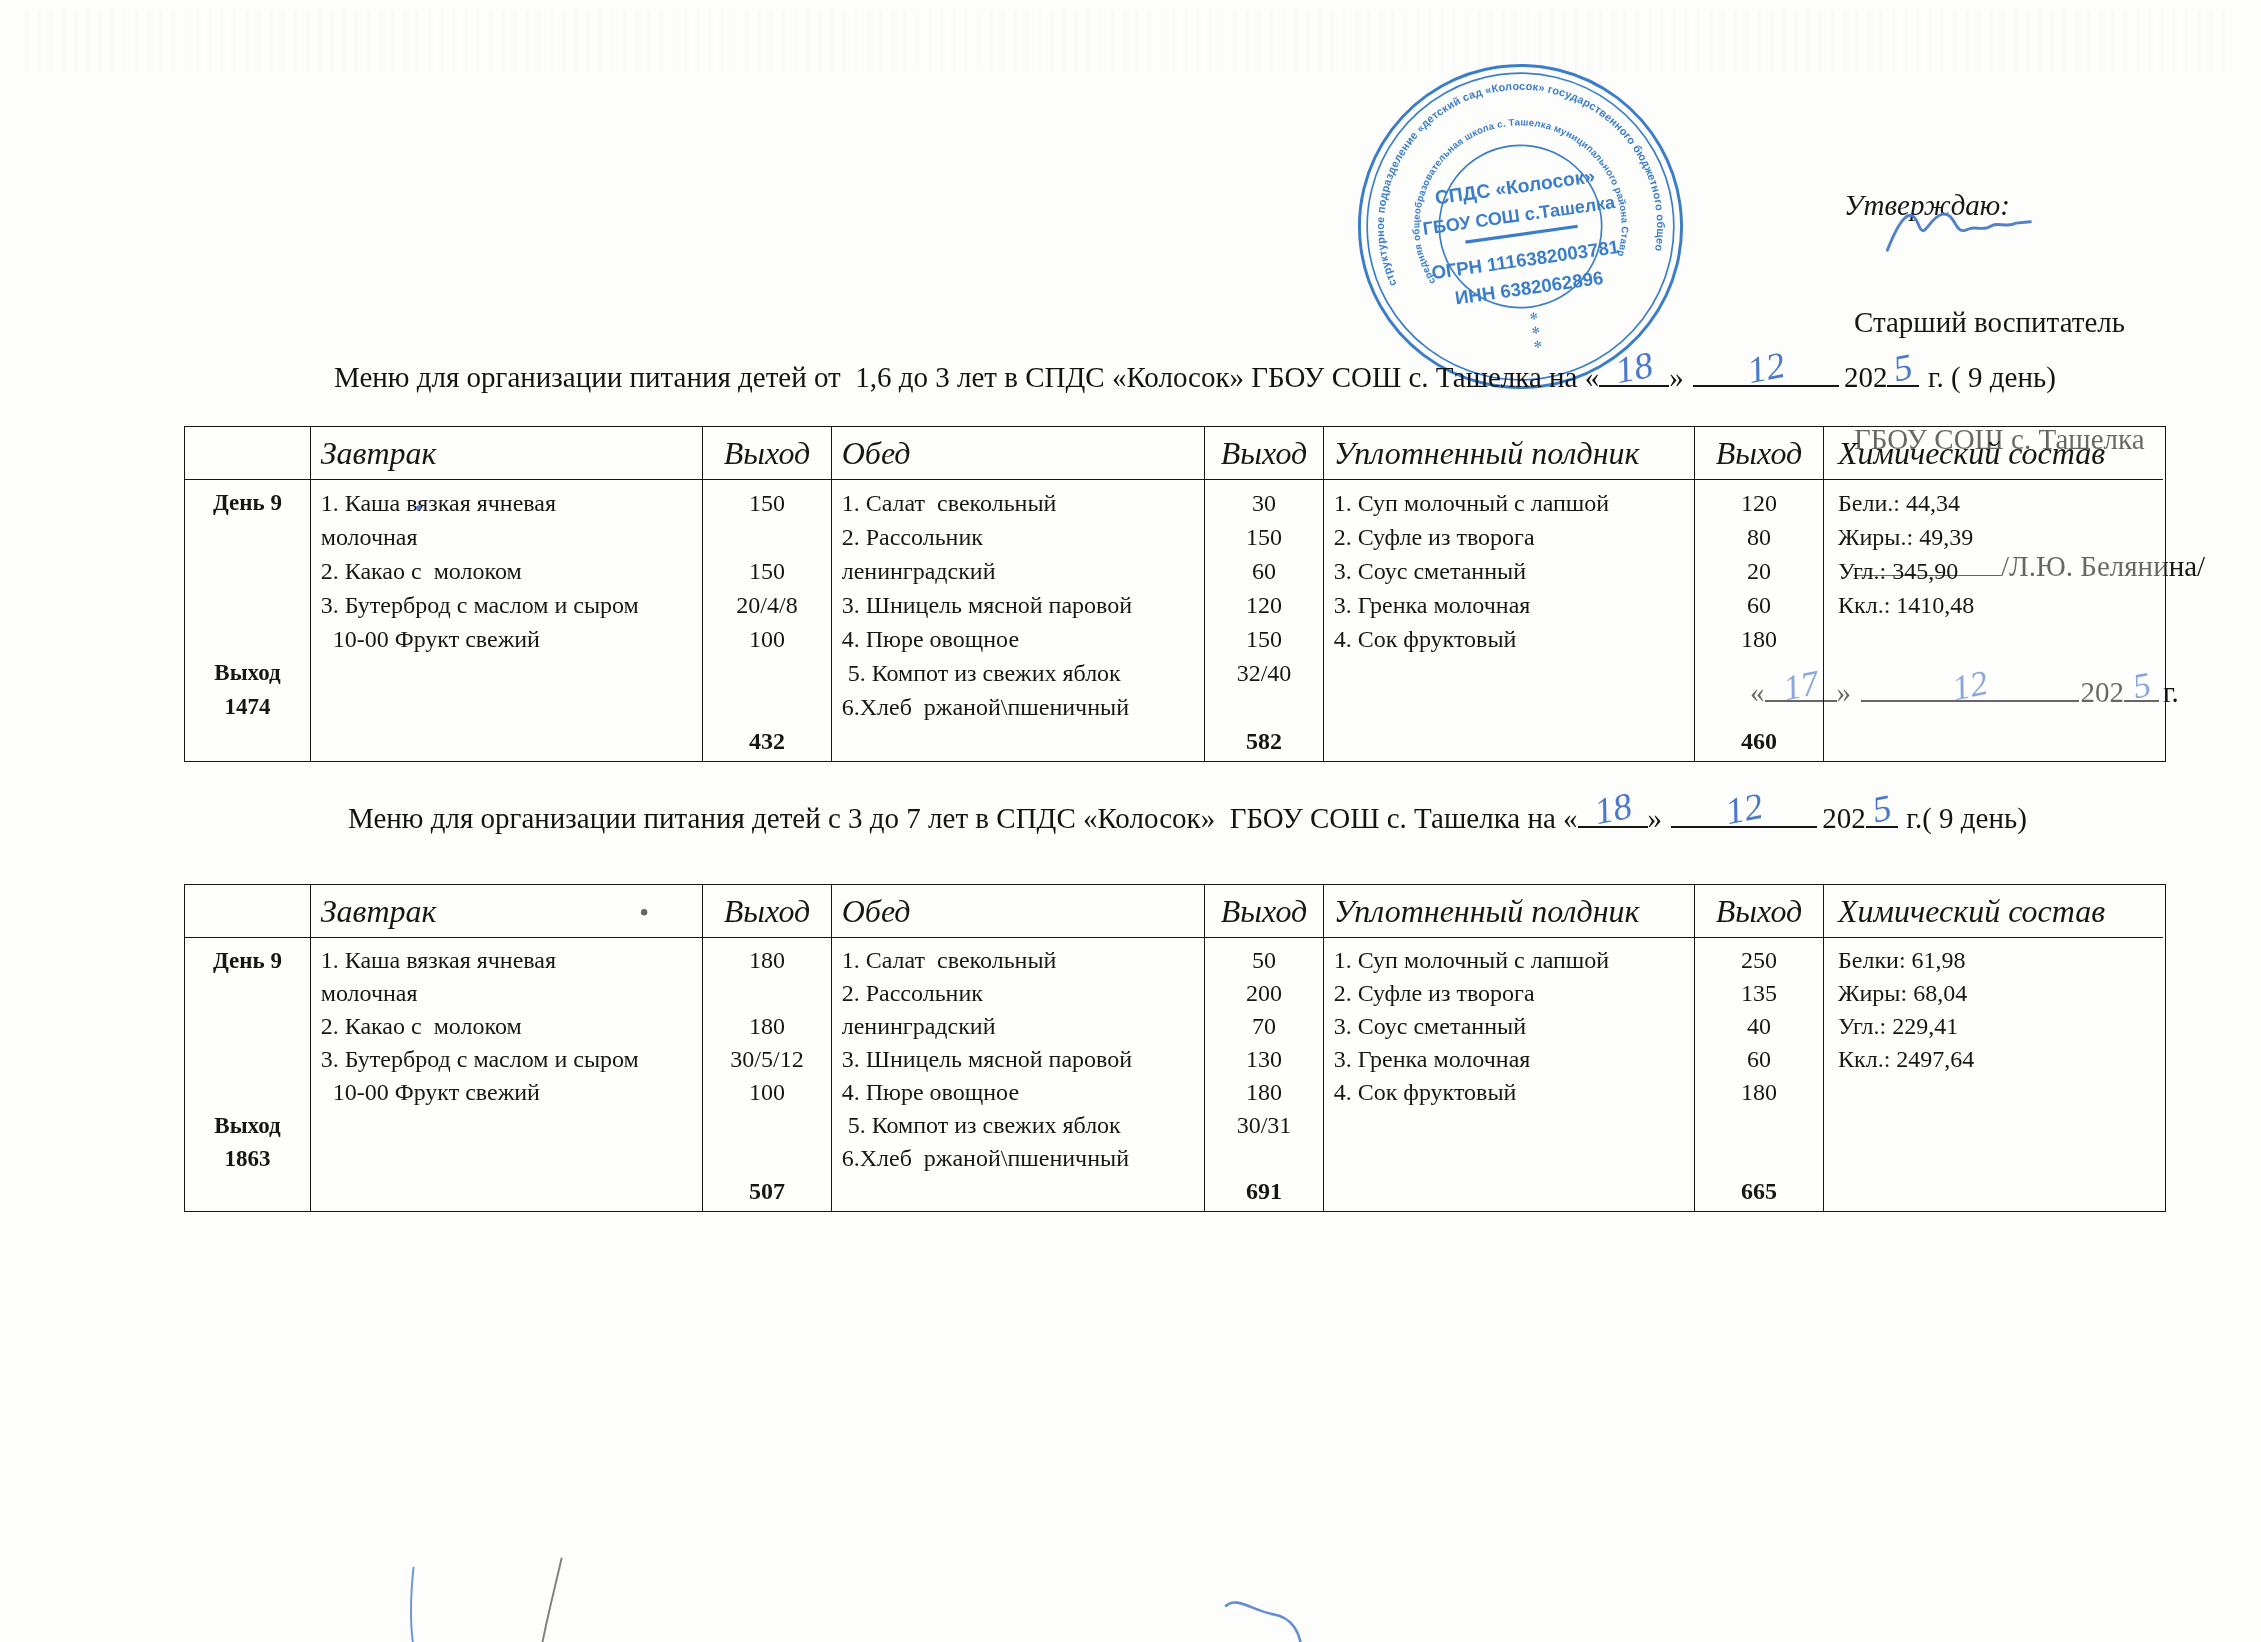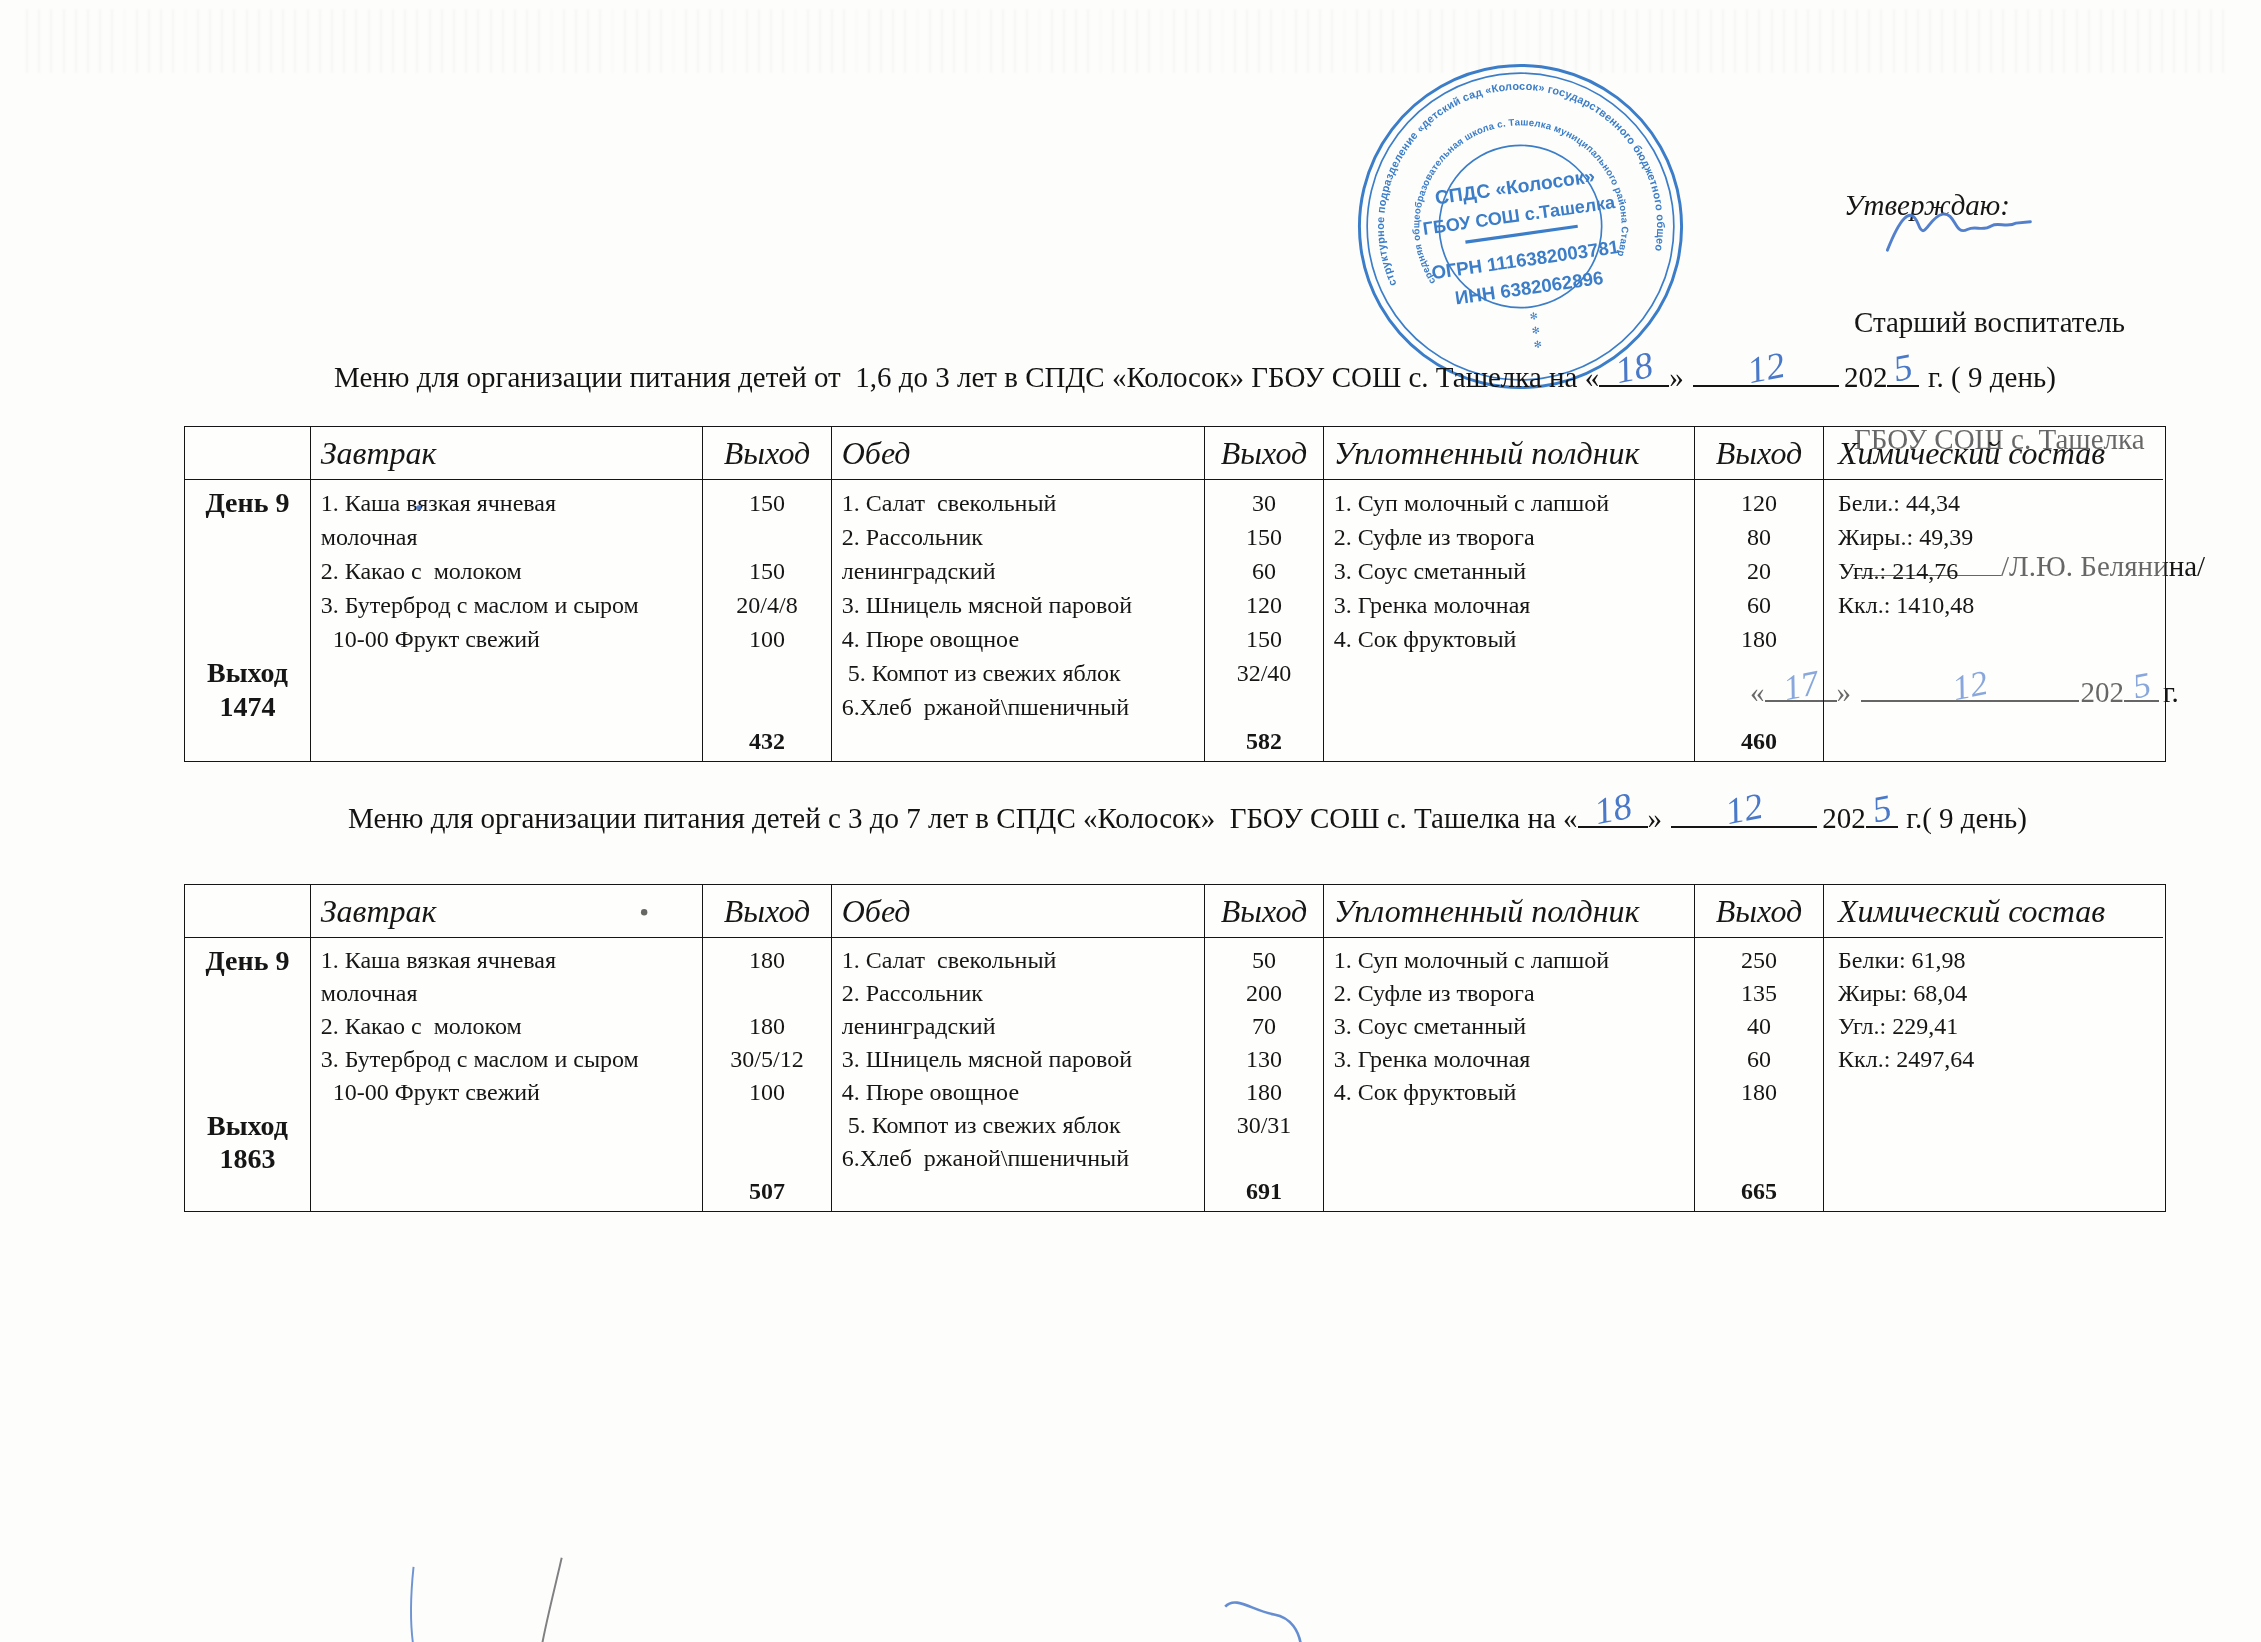--- a/index.html
+++ b/index.html
@@ -50,21 +50,21 @@
   .th{border-right:1.3px solid #151515;border-bottom:1.9px solid #151515;height:53px;
       display:flex;align-items:center;padding-left:17px;box-sizing:border-box;font-size:32px;white-space:pre;font-style:italic;}
   .th.col-out{justify-content:center;padding-left:0;}
   .th:last-child{border-right:none;}
   .cell{border-right:1.3px solid #151515;padding-top:5.8px;padding-bottom:3.2px;box-sizing:border-box;}
   .cell:last-child{border-right:none;}
   .cell-line{height:34px;line-height:34px;white-space:pre;font-size:24px;}
   .t2 .cell-line{height:33px;line-height:33px;}
   .col-menu{padding-left:9.7px;} .col-chem{padding-left:14px;}
   .col-out .cell-line,.col-day .cell-line{text-align:center;}
-  .col-day .cell-line{font-weight:700;font-size:28px;}
+  .col-day .cell-line{font-weight:700;font-size:23px;}
   .col-out .cell-line:nth-child(8){font-weight:700;}
 
   
   .pen-marks{position:absolute;left:0;top:0;width:2261px;height:1643px;pointer-events:none;}
 </style>
 </head>
 <body>
 
 <div class="page">
 
@@ -180,21 +180,21 @@
           <div class="cell-line">20</div>
           <div class="cell-line">60</div>
           <div class="cell-line">180</div>
           <div class="cell-line"></div>
           <div class="cell-line"></div>
           <div class="cell-line">460</div>
         </div>
       <div class="cell col-chem">
           <div class="cell-line">Бели.: 44,34</div>
           <div class="cell-line">Жиры.: 49,39</div>
-          <div class="cell-line">Угл.: 214,76</div>
+          <div class="cell-line">Угл.: 345,90</div>
           <div class="cell-line">Ккл.: 1410,48</div>
           <div class="cell-line"></div>
           <div class="cell-line"></div>
           <div class="cell-line"></div>
           <div class="cell-line"></div>
         </div>
     </div>
   </section>
 
   <div class="menu-title mt2"><span>Меню для организации питания детей с 3 до 7 лет в СПДС «Колосок»  ГБОУ СОШ с. Ташелка на «</span><span class="blank day-b"><span class="hw">18</span></span><span>»</span><span class="blank month-b"><span class="hw">12</span></span><span>202</span><span class="blank year-b"><span class="hw">5</span></span><span> г.( 9 день)</span></div>

